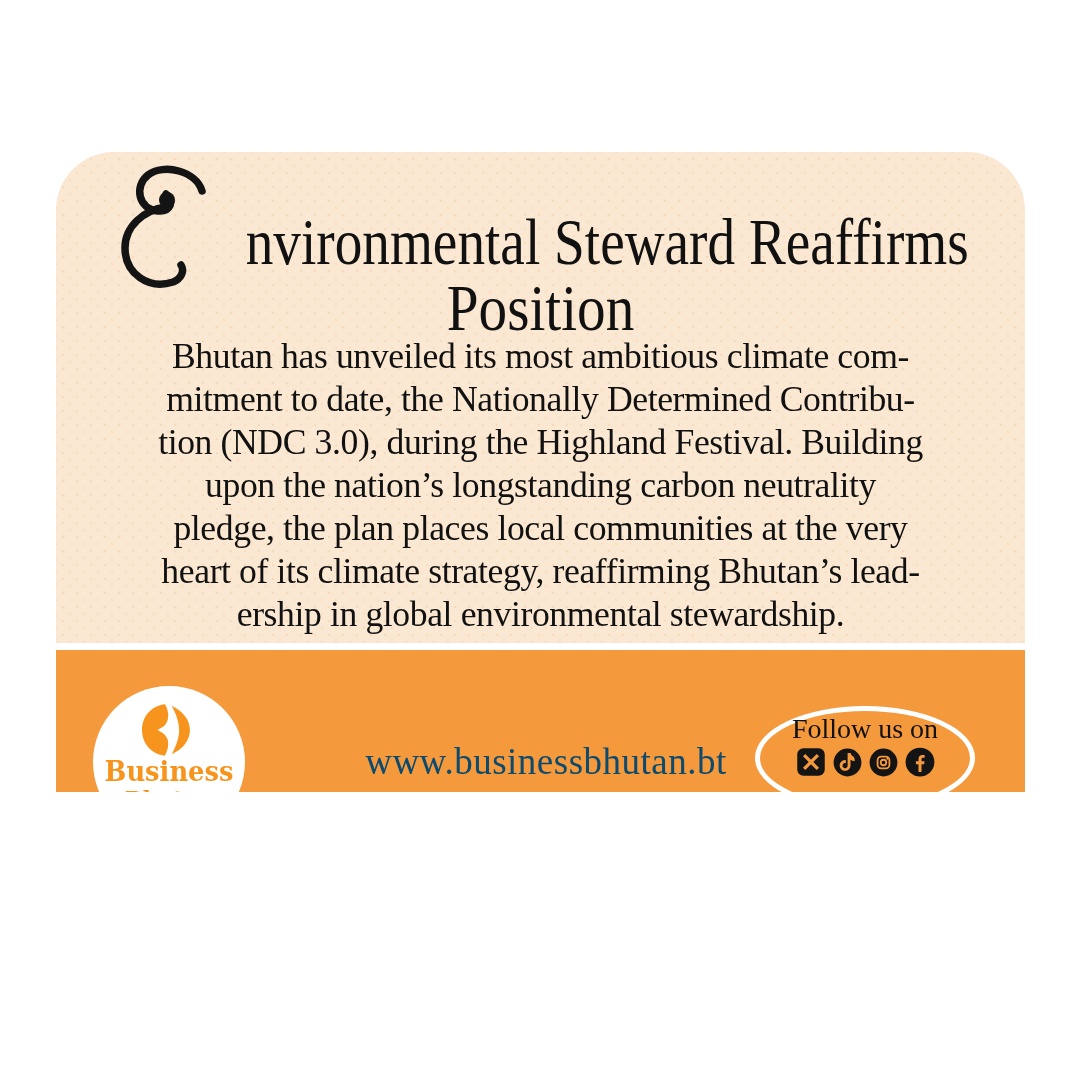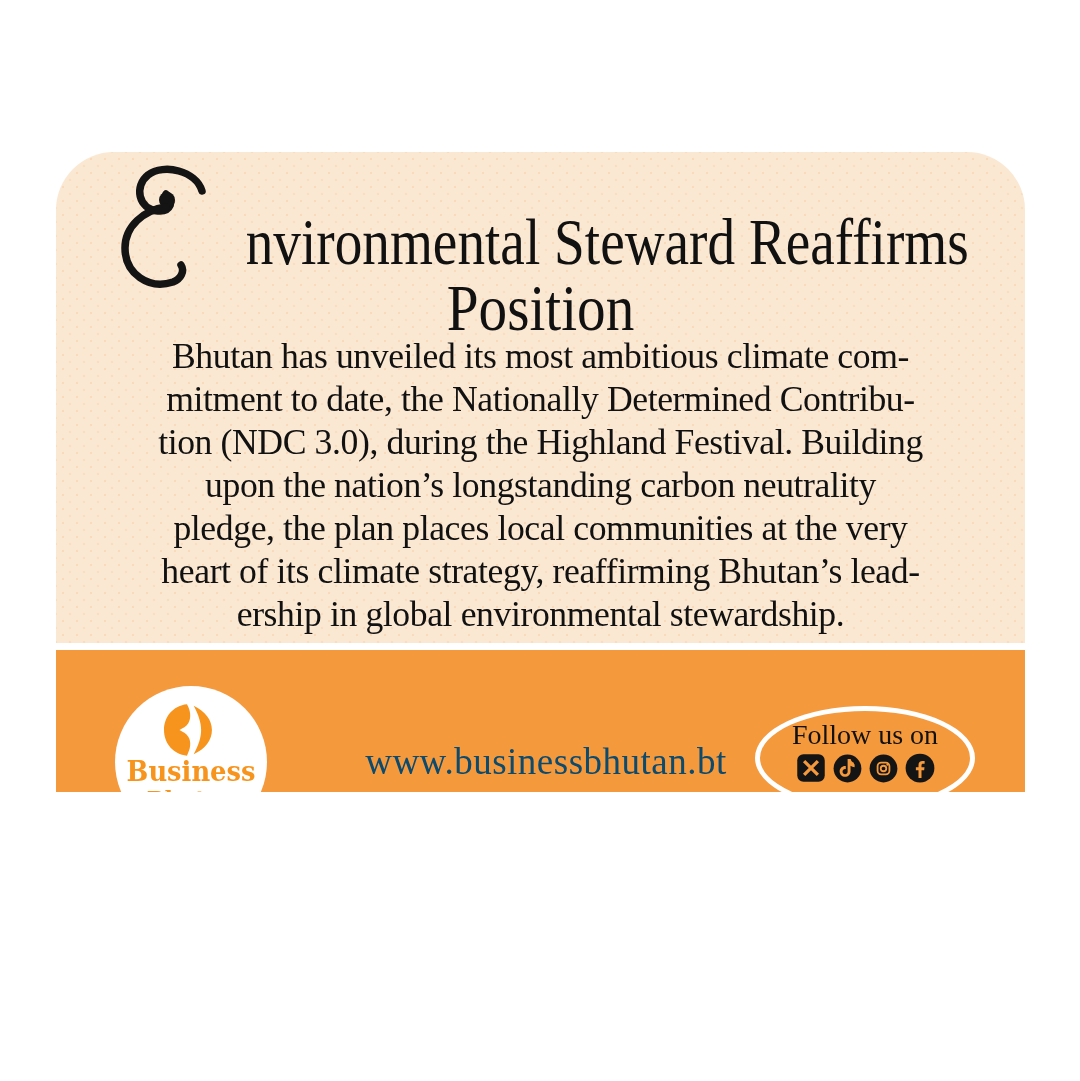--- a/index.html
+++ b/index.html
@@ -23,35 +23,35 @@
     font-size:65px;line-height:72px;
     transform:scaleX(0.88);transform-origin:50% 50%;}
 
   .body-text{position:absolute;left:28px;top:183px;width:913px;text-align:center;
     font-size:36px;line-height:43px;white-space:pre-line;letter-spacing:-0.4px;
     transform:scaleX(0.99);transform-origin:50% 0;}
 
   
   .footer{position:absolute;left:56px;top:650px;width:969px;height:221px;background:#F5993D;}
 
-  .logo-circle{position:absolute;left:59px;top:36px;width:152px;height:152px;border-radius:50%;
+  .logo-circle{position:absolute;left:37px;top:36px;width:152px;height:152px;border-radius:50%;
     background:#ffffff;display:flex;flex-direction:column;align-items:center;}
   .logo-mark{margin-top:17px;width:60px;height:54px;}
   .logo-b1{font-family:"DejaVu Serif",serif;font-weight:bold;font-size:28px;line-height:30px;
     color:#F7941D;transform:scaleX(0.92);}
   .logo-b2{font-family:"DejaVu Serif",serif;font-weight:bold;font-size:23px;line-height:24px;
     color:#F7941D;transform:scaleX(0.92);}
 
   .website{position:absolute;left:240px;top:90px;width:500px;text-align:center;
     font-size:37px;letter-spacing:0.5px;color:#0c4a6e;}
 
   .follow-badge{position:absolute;left:699px;top:56px;width:210px;height:94px;
     border:5px solid #ffffff;border-radius:50%;box-sizing:content-box;
     display:flex;flex-direction:column;align-items:center;}
-  .follow-label{margin-top:8px;font-size:28px;line-height:31px;color:#111111;white-space:nowrap;}
+  .follow-label{margin-top:2px;font-size:28px;line-height:31px;color:#111111;white-space:nowrap;}
   .icons-row{display:flex;gap:7px;margin-top:3px;align-items:center;}
   .icons-row svg{display:block;}
 
   .sr-only{position:absolute;width:1px;height:1px;overflow:hidden;clip-path:inset(50%);white-space:nowrap;}
 </style>
 </head>
 <body>
 
 <div class="canvas">
 

